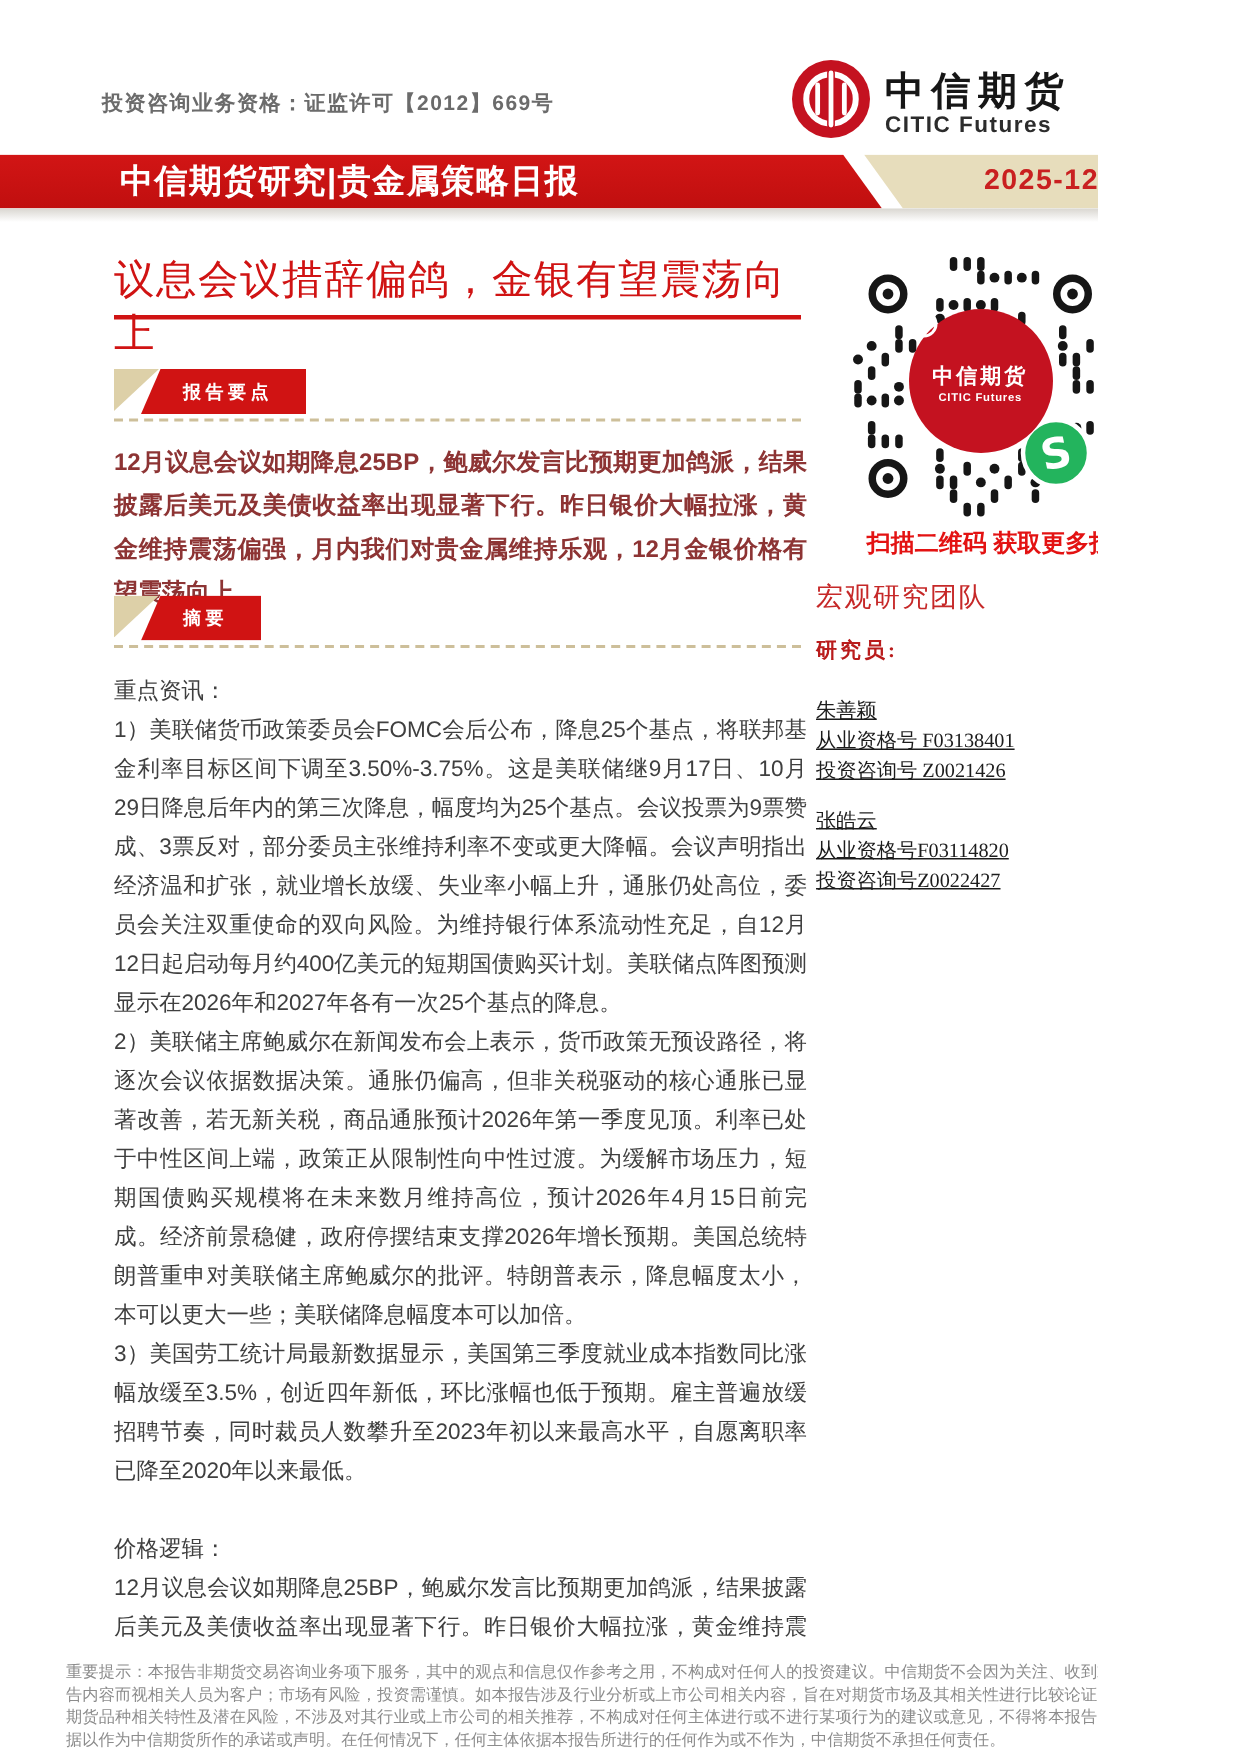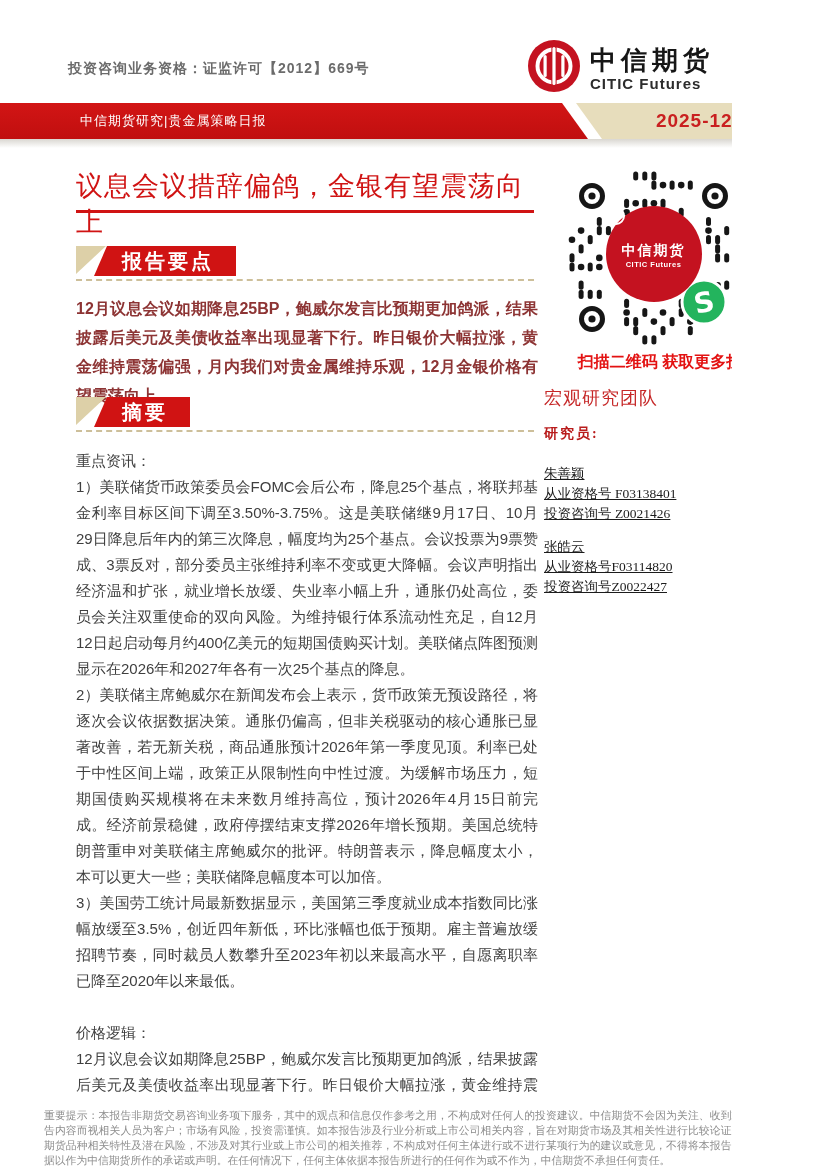--- a/index.html
+++ b/index.html
@@ -12,31 +12,31 @@
   .logo { position:absolute; right:18px; top:38px; display:flex; align-items:center; gap:8px; }
   .logo-text .cn { font-size:26px; font-weight:bold; color:#161616; letter-spacing:5px; line-height:30px; }
   .logo-text .en { font-size:15px; font-weight:bold; color:#2c2c2c; letter-spacing:1px; }
 
   
   .banner { position:absolute; left:0; top:103px; width:826px; height:36px; }
   .banner-tan { position:absolute; inset:0; background:#e7ddbc; clip-path:polygon(576px 0,826px 0,826px 36px,602px 36px); }
   .banner-red { position:absolute; inset:0; background:linear-gradient(180deg,#d21515,#c00f0f); clip-path:polygon(0 0,562px 0,588px 36px,0 36px); }
   .banner::after { content:""; position:absolute; left:0; right:0; top:36px; height:9px;
                    background:linear-gradient(180deg,rgba(120,110,90,.28),rgba(120,110,90,0)); }
-  .banner-label { position:absolute; left:80px; top:0; line-height:36px; color:#ffffff; font-weight:normal; font-size:13px; letter-spacing:1px; }
+  .banner-label { position:absolute; left:80px; top:0; line-height:36px; color:#ffffff; font-weight:bold; font-size:22px; letter-spacing:1px; }
   .banner-date { position:absolute; left:602px; right:10px; top:0; line-height:36px; text-align:center; color:#c92020; font-weight:bold; font-size:19px; letter-spacing:1px; }
 
   
   .title { position:absolute; left:76px; top:168px; width:470px; font-size:27px; font-weight:normal; color:#d01313; letter-spacing:1px; }
   .title-rule { position:absolute; left:76px; top:210px; width:458px; height:3px; background:#d01313; }
 
   
   .badge { position:absolute; left:76px; height:30px; display:flex; }
   .badge .tri { width:30px; height:28px; background:#ddd0a8; clip-path:polygon(0 0,100% 0,0 100%); }
-  .badge .box { margin-left:-12px; background:#d01313; color:#ffffff; font-size:20px; font-weight:bold;
+  .badge .box { margin-left:-12px; background:#d01313; color:#ffffff; font-size:12px; font-weight:bold;
                 line-height:30px; padding:0 22px 0 28px; clip-path:polygon(13px 0,100% 0,100% 100%,0 100%); letter-spacing:3px; }
   .badge1 { top:246px; }
   .badge2 { top:397px; }
   .dash { position:absolute; left:76px; width:458px; border-top:2px dashed #cdbf9a; }
   .dash1 { top:279px; }
   .dash2 { top:430px; }
 
   
   .highlights { position:absolute; left:76px; top:294px; width:462px; font-size:16px; font-weight:bold;
                 color:#8d3434; line-height:29px; text-align:justify; }

